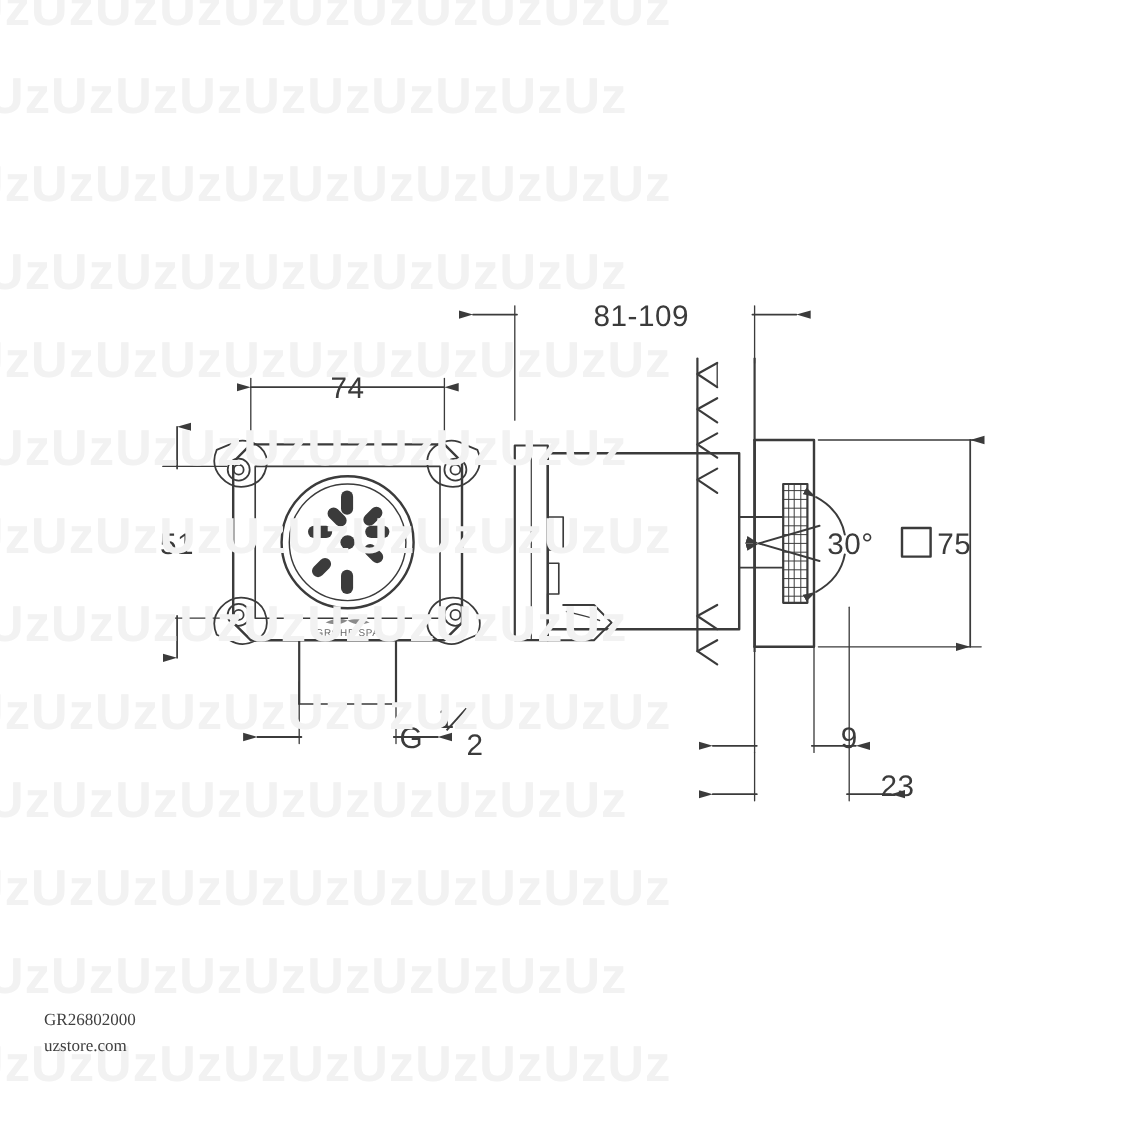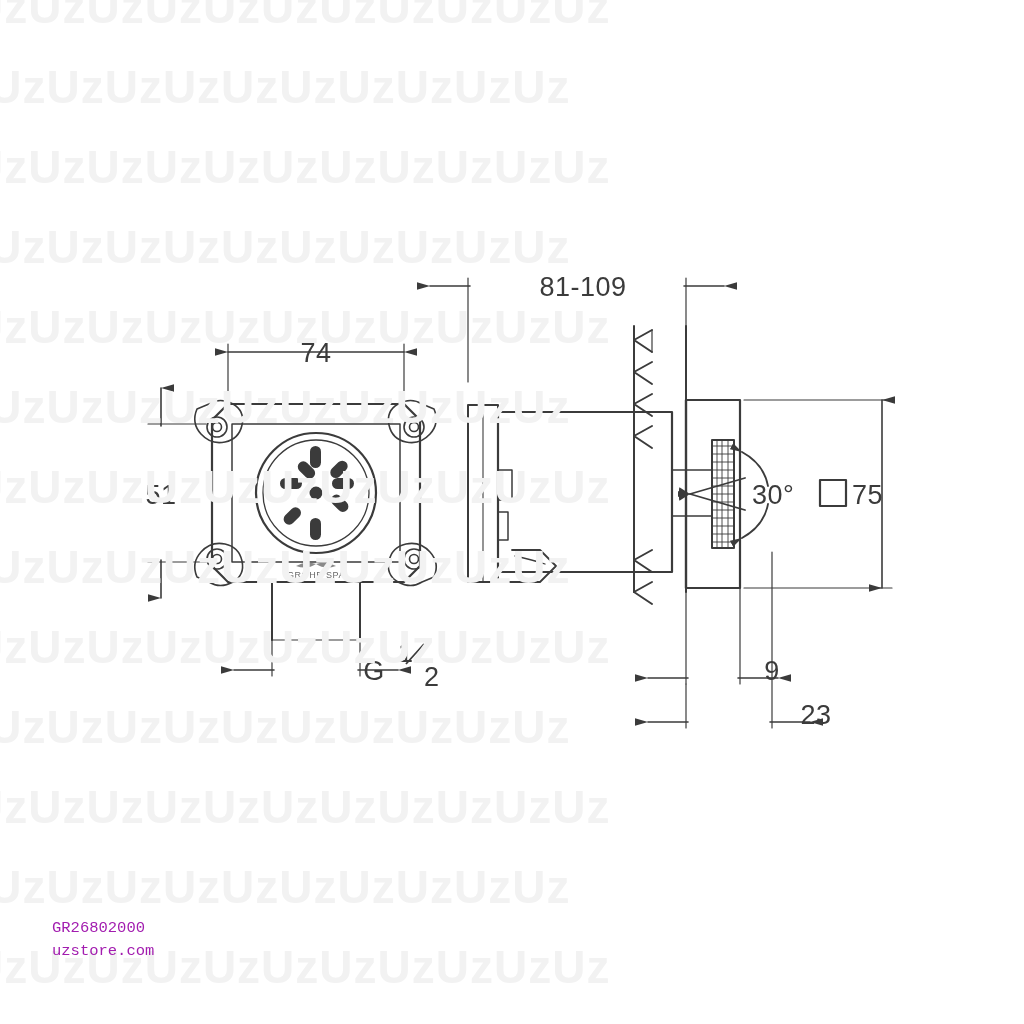--- a/index.html
+++ b/index.html
@@ -27,25 +27,25 @@
   }
   svg{display:block;}
   .dimtext{
     font-family:"Liberation Sans", sans-serif;
     font-size:27px;
     fill:#3b3b3b;
     letter-spacing:0.5px;
   }
   .footer{
     position:absolute;
-    left:52px;
+    left:40px;
     bottom:62px;
-    font-family:Liberation Mono, monospace;
+    font-family:Liberation Serif, serif;
     font-size:15.5px;
-    color:#a21caf;
+    color:#404040;
     line-height:1.45;
   }
   .footer div{white-space:nowrap;}
 </style>
 </head>
 <body>
 
 <div id="stage">
 
   <div class="wm" id="watermark">

